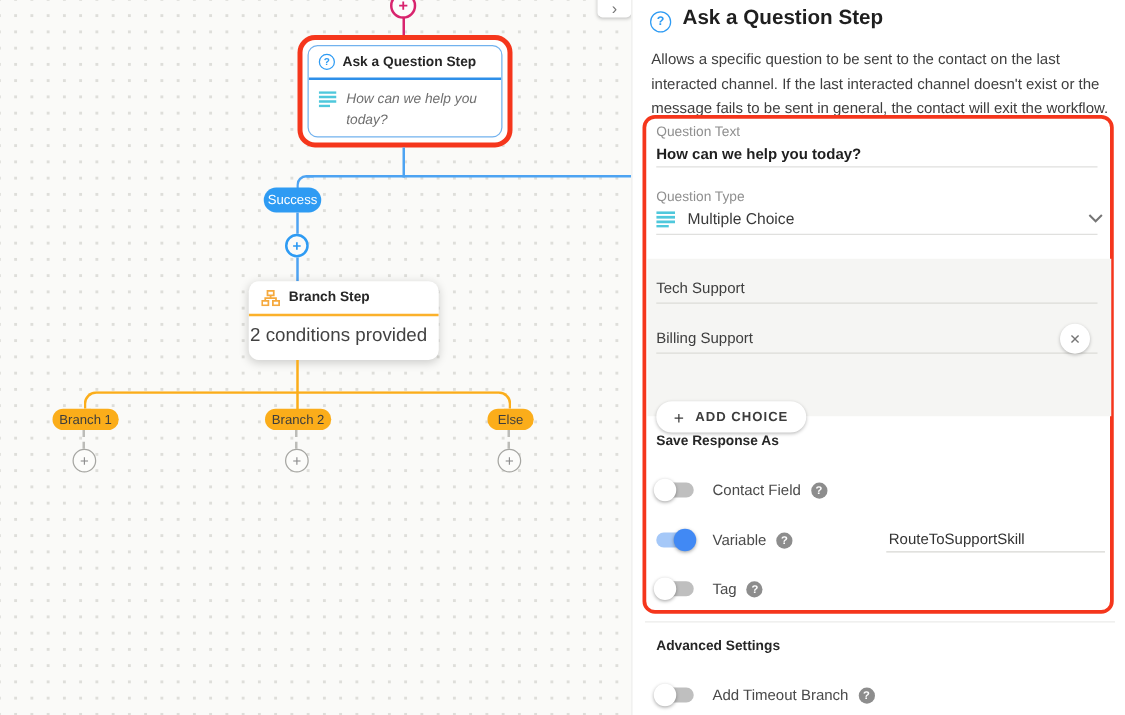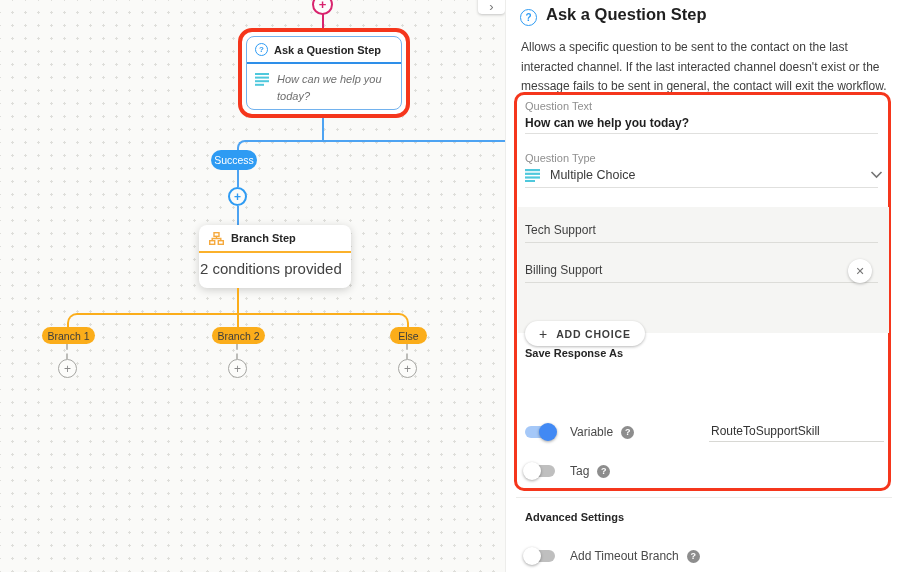--- a/index.html
+++ b/index.html
@@ -208,20 +208,27 @@
   <div class="choice" style="left:19px;top:263px;">Billing Support</div>
   <div class="underline" style="left:19px;top:282px;width:353px;background:#dcdcd8;"></div>
   <div class="x-btn"></div>
   <div class="add-choice">
     <span class="plus-g"></span>
     <span class="add-choice-label">ADD CHOICE</span>
   </div>
 
   <div class="section-label" style="left:19px;top:347px;">Save Response As</div>
 
+  <div class="toggle-row" style="top:383px;">
+    <span class="switch off">
+        <span class="thumb"></span>
+      </span>
+    <span class="toggle-label">Contact Field</span>
+    <span class="help-i"></span>
+  </div>
   <div class="toggle-row" style="top:423px;">
     <span class="switch on">
         <span class="thumb"></span>
       </span>
     <span class="toggle-label">Variable</span>
     <span class="help-i"></span>
   </div>
   <div class="var-value">RouteToSupportSkill</div>
   <div class="underline" style="left:203px;top:441px;width:175px;background:#d8d8d4;"></div>
   <div class="toggle-row" style="top:462px;">

